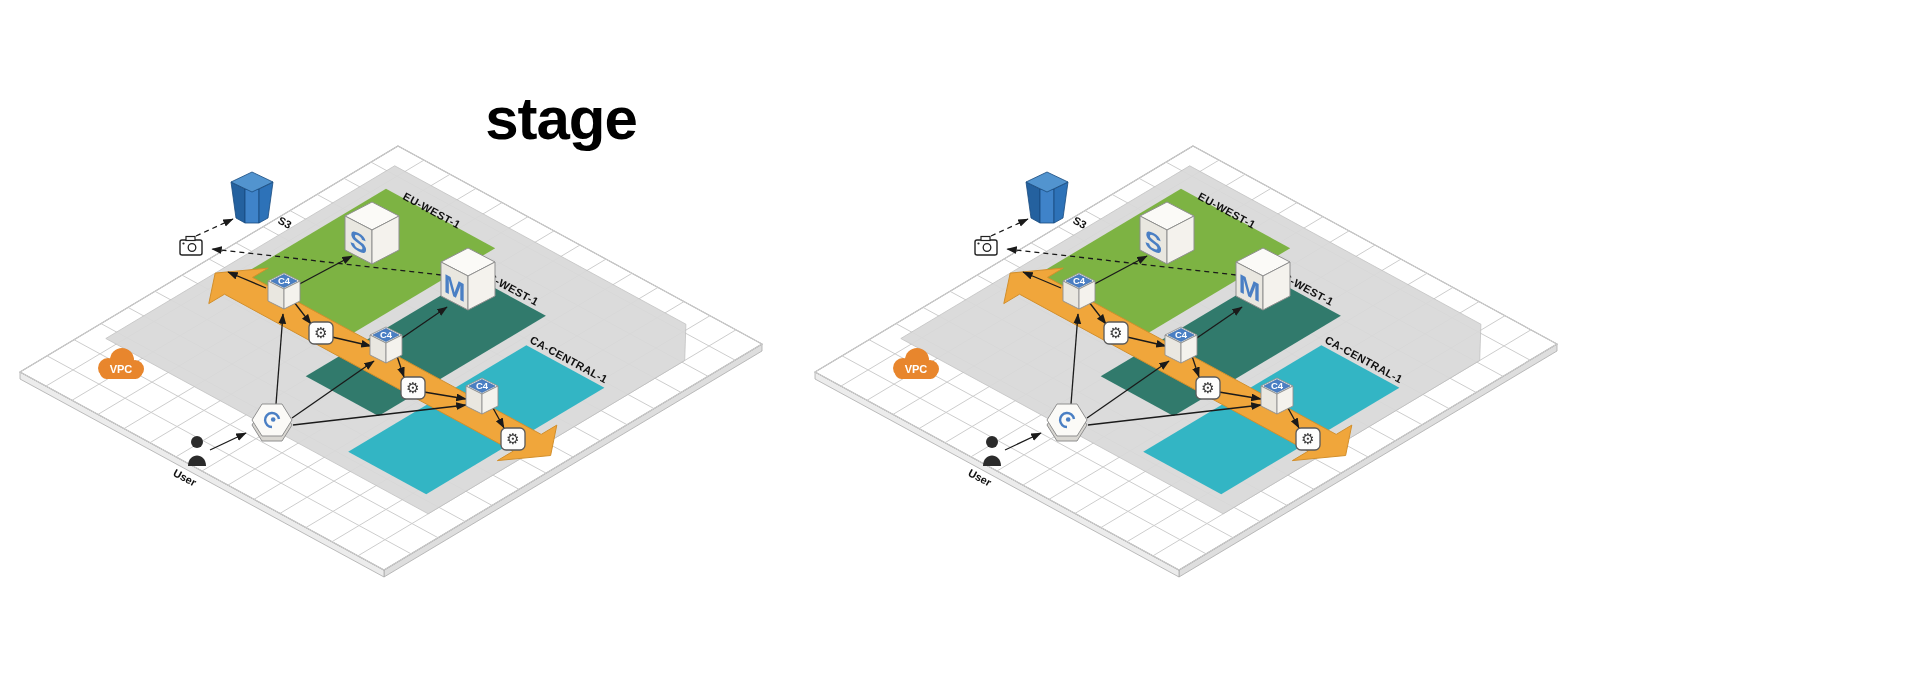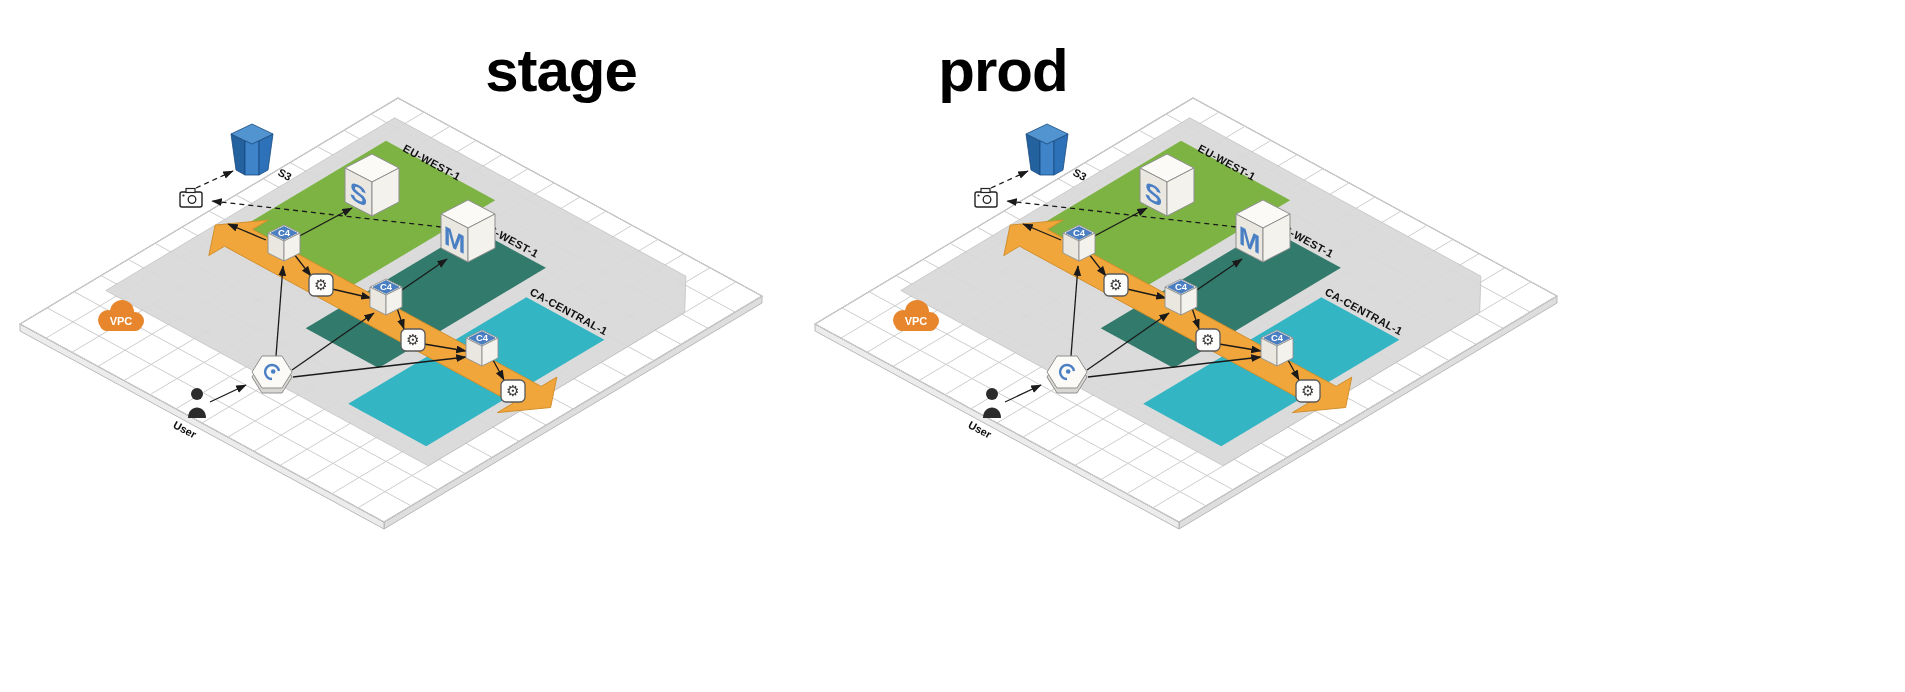--- a/index.html
+++ b/index.html
@@ -1,17 +1,17 @@
 <!DOCTYPE html>
 <html><head>
 <meta charset="utf-8">
 <style>
   html,body{margin:0;padding:0;background:#ffffff;}
   body{width:1905px;height:692px;overflow:hidden;font-family:"Liberation Sans",sans-serif;}
-  .canvas{position:relative;width:1905px;height:532px;background:#fff;}
+  .canvas{position:relative;width:1905px;height:532px;background:#fff;margin-top:48px;}
   .title{position:absolute;top:36px;font-size:60px;font-weight:700;color:#000;text-align:center;
          font-family:"Liberation Sans",sans-serif;letter-spacing:-1px;}
   #t-stage{left:401px;width:320px;}
   #t-prod{left:843px;width:320px;}
   svg{position:absolute;left:0;top:0;}
   svg text{font-family:"Liberation Sans",sans-serif;}
   .rlabel{font-size:11px;font-weight:700;fill:#101010;letter-spacing:.4px;text-anchor:middle;}
   .slabel{font-size:11px;font-weight:700;fill:#101010;text-anchor:middle;}
   .mono{font-size:26px;font-weight:700;fill:#4a7fc4;text-anchor:middle;}
   .c4text{font-size:9.5px;font-weight:700;fill:#ffffff;text-anchor:middle;}
@@ -19,21 +19,20 @@
   .vpctext{font-size:11px;font-weight:700;fill:#ffffff;text-anchor:middle;}
   .conn{stroke:#1a1a1a;stroke-width:1.3;fill:none;}
   .dash{stroke-dasharray:5,4;}
 </style>
 </head>
 <body>
 
 <div class="canvas">
 
   <div class="title" id="t-stage">stage</div>
-  <div class="title" id="t-prod">prod</div>
 
   <svg width="1905" height="692" viewBox="0 0 1905 692" xmlns="http://www.w3.org/2000/svg" xmlns:xlink="http://www.w3.org/1999/xlink">
     <defs>
       <marker id="ah" markerWidth="9" markerHeight="8" refX="7.5" refY="3" orient="auto">
         <path d="M0,0 L8,3 L0,6 Z" fill="#1a1a1a"></path>
       </marker>
 
       <g id="cube-big">
         <polygon points="0,-38 27,-24 0,-10 -27,-24" fill="#fbfaf7" stroke="#8f8f8f" stroke-width="1"></polygon>
         <polygon points="-27,-24 0,-10 0,24 -27,10" fill="#e9e7e0" stroke="#8f8f8f" stroke-width="1"></polygon>

